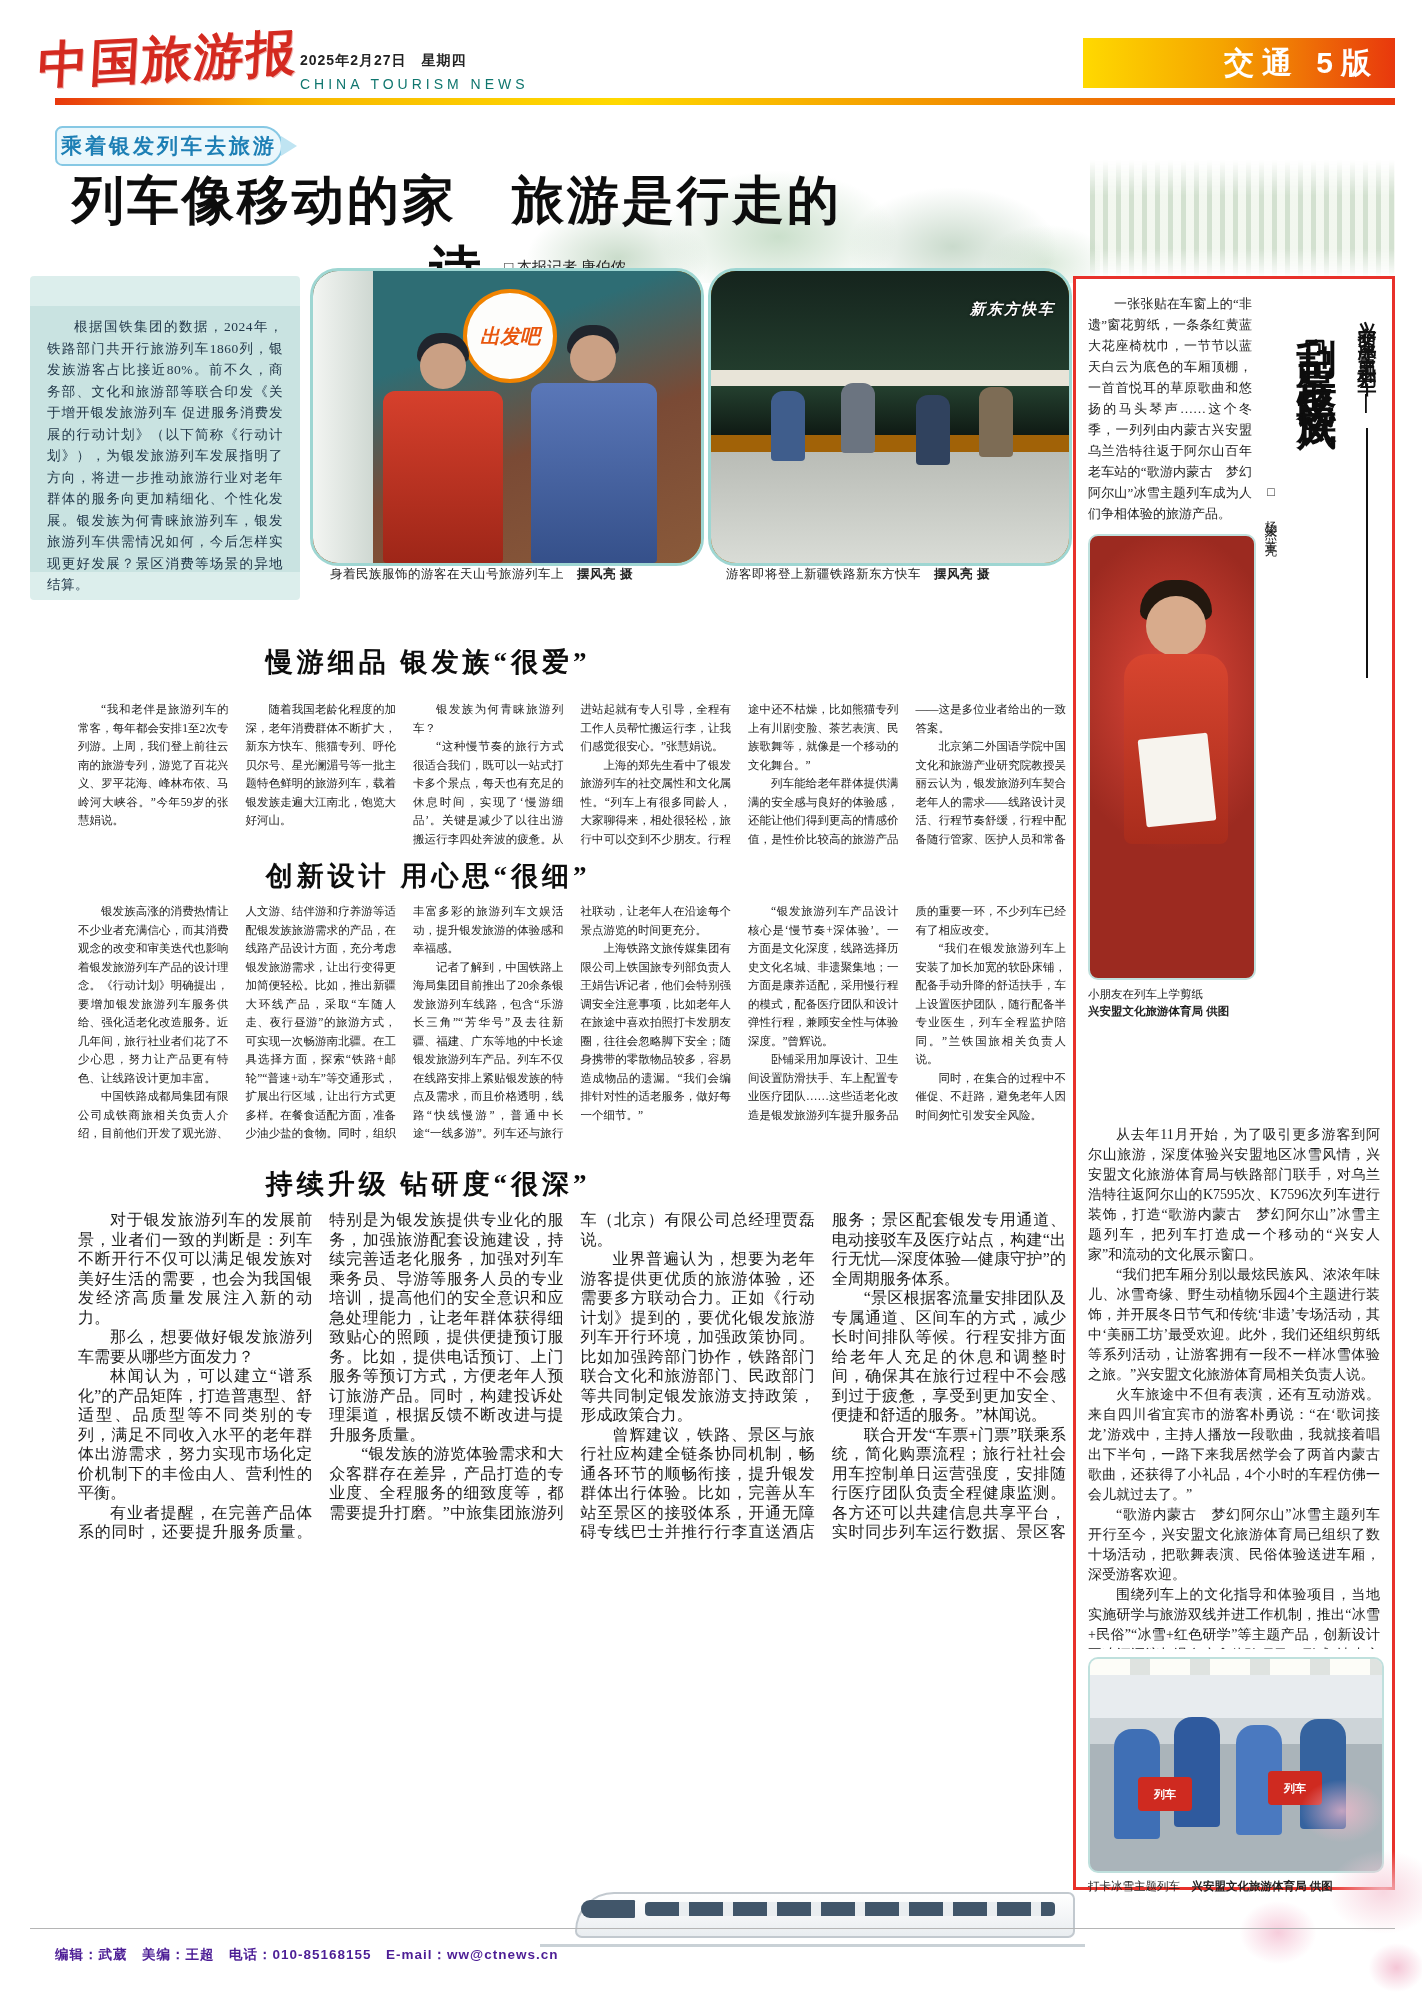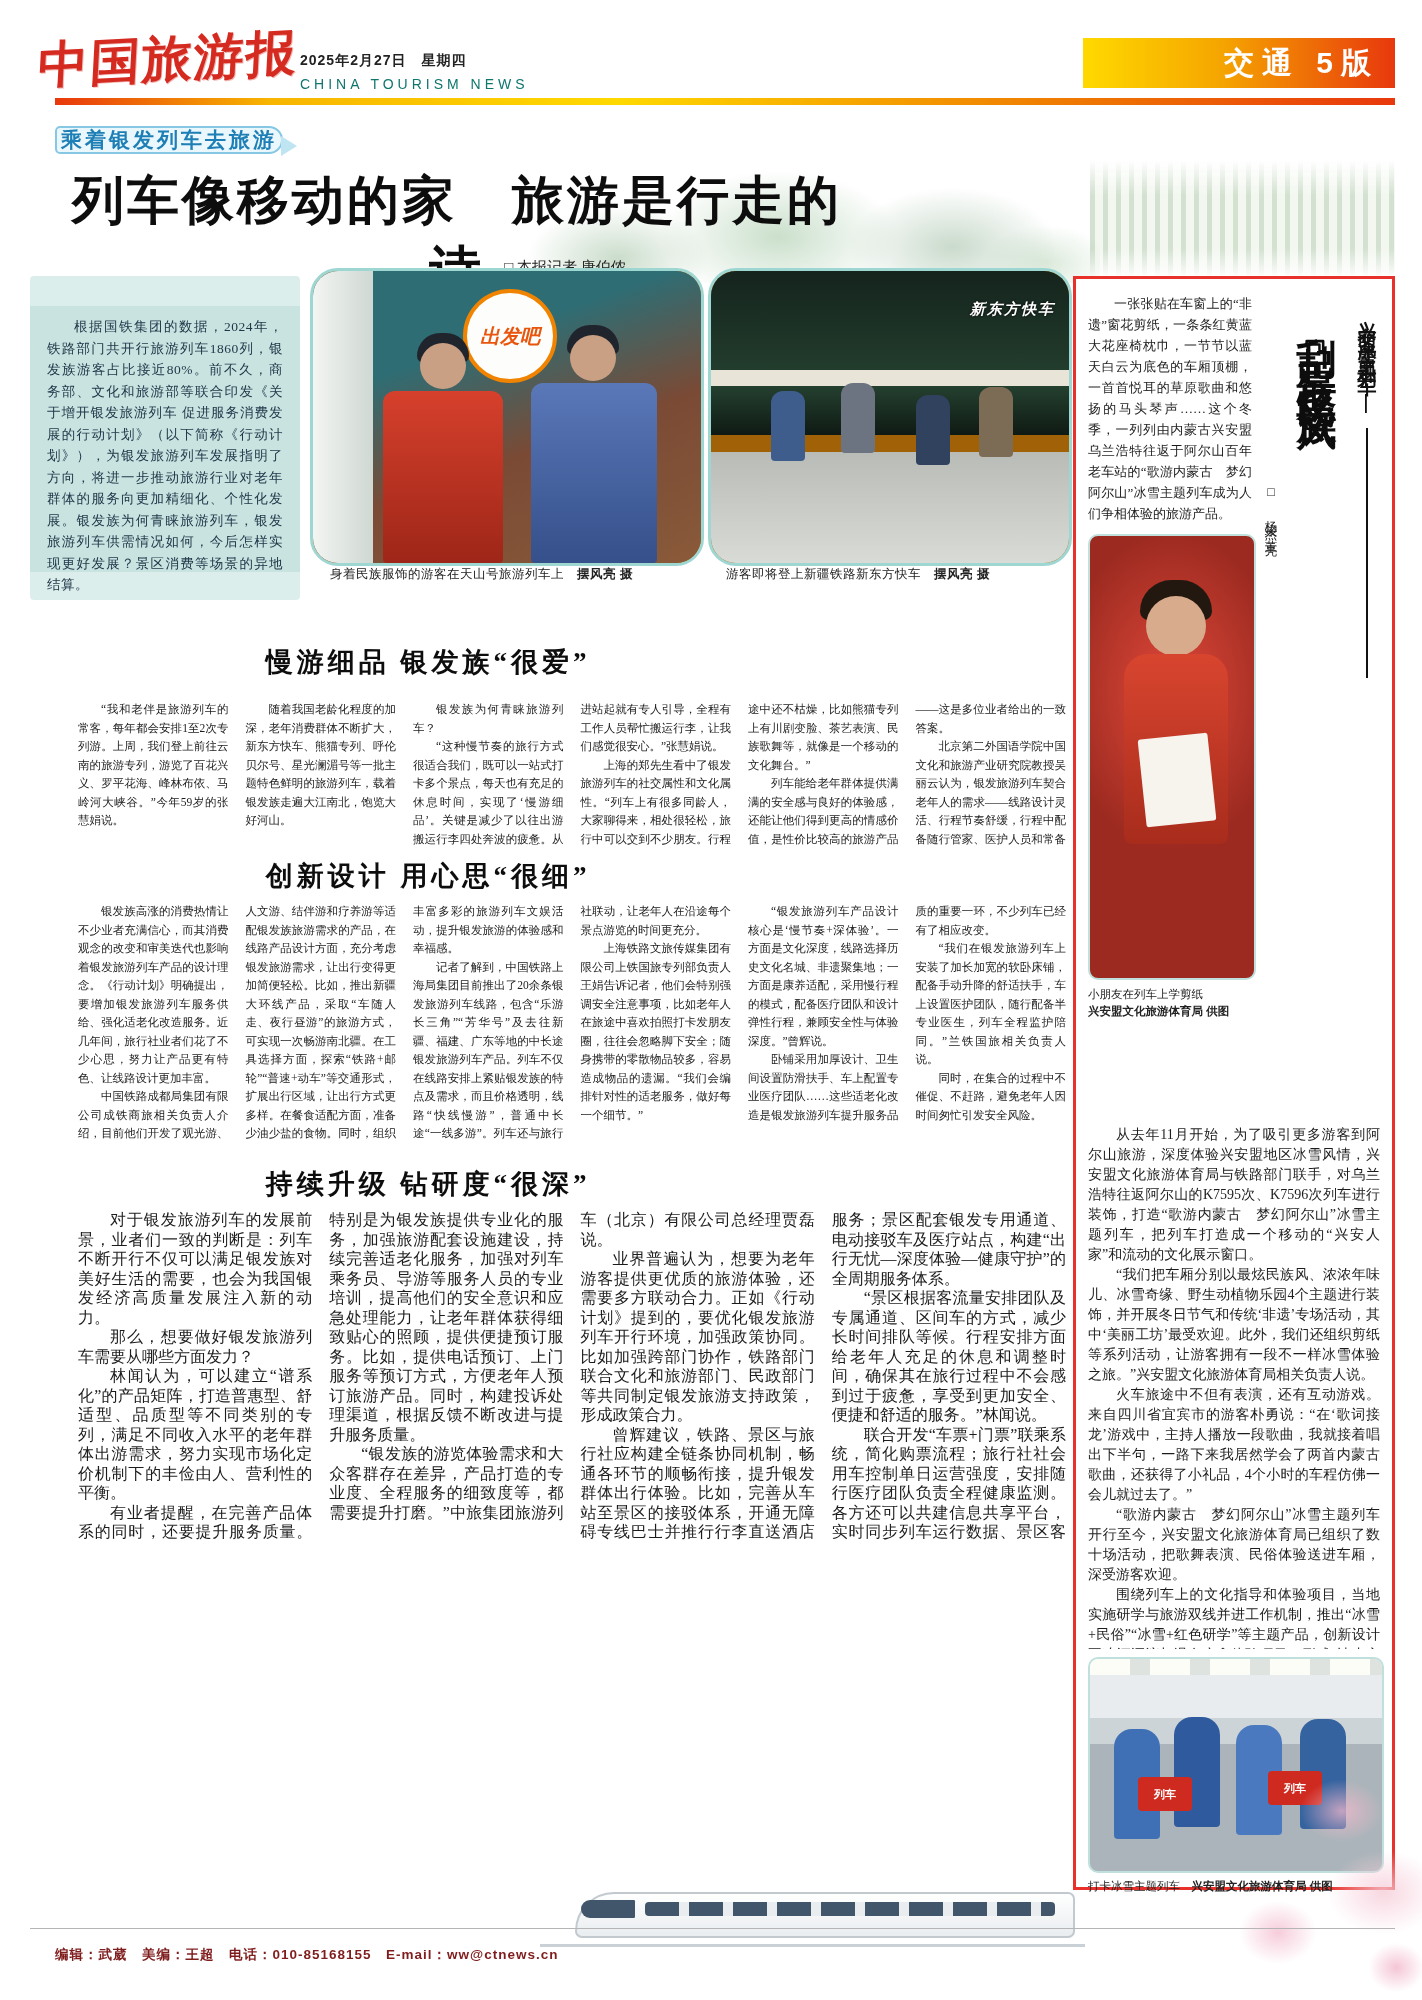--- a/index.html
+++ b/index.html
@@ -46,21 +46,21 @@
   .train .body{position:absolute;left:0;top:6px;width:500px;height:46px;background:
         linear-gradient(#ffffff,#e9edf0);border:2px solid #c2c9cf;
         border-radius:46px 8px 8px 8px;box-sizing:border-box;}
   .train .windows{position:absolute;left:70px;top:16px;width:410px;height:14px;
         background:repeating-linear-gradient(90deg,#41566a 0 34px,#e9edf0 34px 44px);
         border-radius:4px;}
   .train .nose{position:absolute;left:6px;top:14px;width:54px;height:18px;
         background:#41566a;border-radius:30px 4px 4px 30px;}
 
   
-  .kicker{left:55px;top:126px;width:228px;height:28px;background:#eaf7fc;
+  .kicker{left:55px;top:126px;width:228px;height:40px;background:#eaf7fc;
         border:2px solid #86c8e4;border-radius:8px 22px 22px 8px;color:#1d7fb5;
         font-weight:bold;font-size:21px;letter-spacing:3px;display:flex;
         align-items:center;justify-content:center;
         font-family:"Liberation Sans",sans-serif;box-sizing:border-box;}
   .kicker::after{content:"";position:absolute;right:-16px;top:8px;width:0;height:0;
         border-left:16px solid #bfe4f2;border-top:10px solid transparent;
         border-bottom:10px solid transparent;}
   .headline{left:62px;top:166px;width:790px;text-align:center;font-size:52px;
         font-weight:900;letter-spacing:3px;color:#0d0d0d;}
   .byline{left:85px;top:258px;width:960px;text-align:center;font-size:15px;color:#222;}
@@ -152,21 +152,21 @@
   .sb-photo2 .crowdperson{position:absolute;width:46px;height:110px;
         border-radius:18px 18px 4px 4px;}
   .sb-photo2 .redsign{position:absolute;width:54px;height:34px;background:#cf2a20;
         border-radius:4px;color:#fff;font-size:11px;font-weight:bold;display:flex;
         align-items:center;justify-content:center;font-family:"Liberation Sans",sans-serif;}
   .sb-cap2{margin-top:6px;font-size:11.5px;color:#222;}
   .sb-cap2 b{font-family:"Liberation Sans",sans-serif;}
 
   
   .footer-rule{left:30px;right:27px;top:1928px;height:1px;background:#b5b5b5;}
-  .footer-text{left:55px;top:1946px;font-size:13.5px;font-weight:bold;color:#7f1d1d;
+  .footer-text{left:55px;top:1946px;font-size:13.5px;font-weight:bold;color:#4c1d95;
         font-family:"Liberation Sans",sans-serif;letter-spacing:1px;}
 </style>
 </head>
 <body>
 
 <div class="page">
 
   <div class="abs logo">中国旅游报</div>
   <div class="abs mast-date">2025年2月27日　星期四</div>
   <div class="abs mast-eng">CHINA TOURISM NEWS</div>

